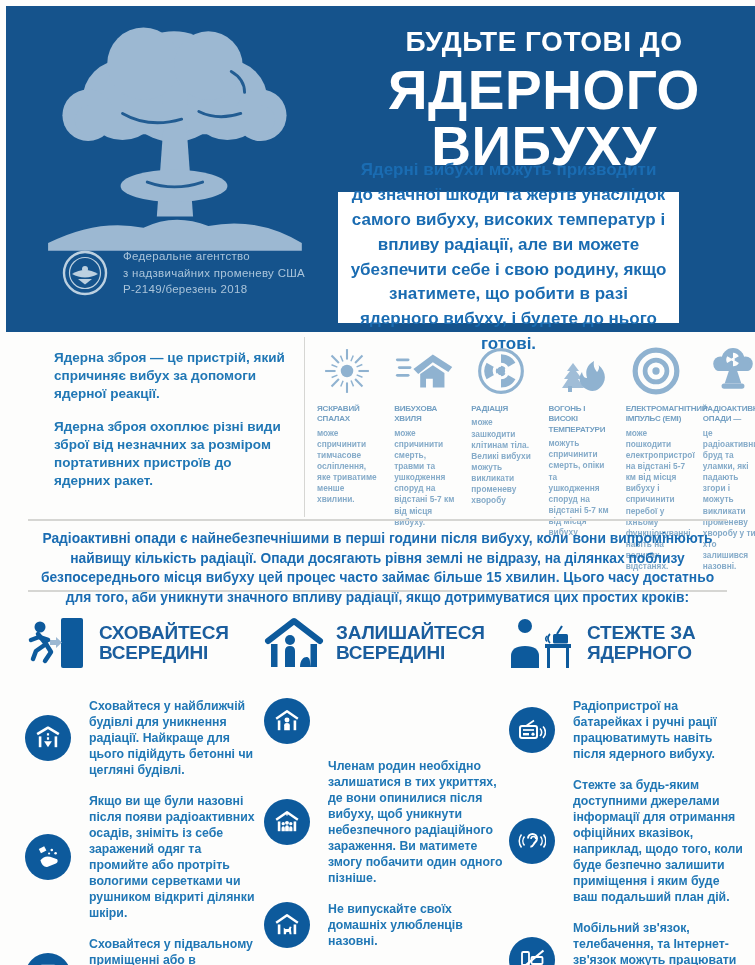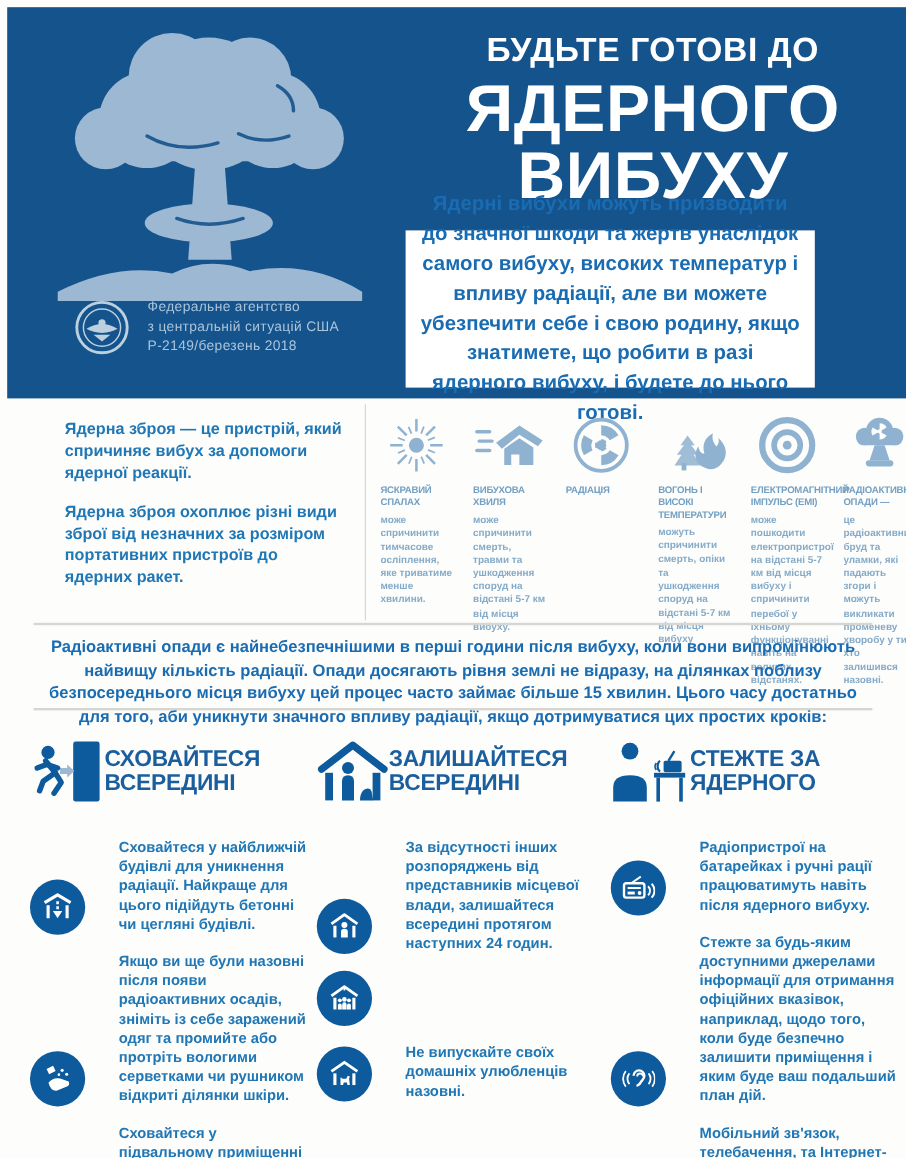--- a/index.html
+++ b/index.html
@@ -34,24 +34,24 @@
   .etext{margin-top:3px;color:var(--light-text);font-weight:bold;font-size:8.3px;line-height:1.34;}
   
   .rule{position:absolute;left:28px;right:28px;height:2px;background:var(--rule);}
   .rule1{top:519px;} .rule2{top:590px;}
   .note{position:absolute;left:34px;right:34px;top:529px;text-align:center;color:var(--deep-blue);
     font-weight:bold;font-size:13.8px;line-height:1.43;}
   
   .steps{position:absolute;left:0;top:602px;width:755px;display:flex;padding-left:25px;box-sizing:border-box;}
   .step-col{box-sizing:border-box;}
   .col1{width:237px;} .col2{width:243px;padding-left:2px;} .col3{width:242px;padding-left:4px;}
-  .step-head{display:flex;align-items:center;height:82px;}
+  .step-head{display:flex;align-items:center;gap:12px;height:82px;}
   .step-head svg{flex:0 0 auto;}
   .step-title{color:var(--col-title);font-weight:bold;font-size:19px;line-height:1.07;letter-spacing:-.2px;}
-  .step-item{display:flex;align-items:flex-end;gap:28px;margin-top:14px;}
+  .step-item{display:flex;align-items:center;gap:18px;margin-top:14px;}
   .badge{flex:0 0 46px;width:46px;height:46px;border-radius:50%;background:var(--badge);
     display:flex;align-items:center;justify-content:center;}
   .badge svg{width:28px;height:26px;}
   .step-text{color:var(--text-blue);font-weight:bold;font-size:12.3px;line-height:1.3;padding-top:1px;}
 </style>
 </head>
 <body>
 
 <div class="poster">
 
@@ -81,21 +81,21 @@
     <div class="agency">
       <svg class="seal" viewBox="0 0 48 48">
         <circle cx="24" cy="24" r="21" fill="none" stroke="#bcd0e0" stroke-width="2.4"></circle>
         <circle cx="24" cy="24" r="15.5" fill="none" stroke="#bcd0e0" stroke-width="1.2"></circle>
         <circle cx="24" cy="20" r="3" fill="#bcd0e0"></circle>
         <path d="M11,25 q13,-8 26,0 q-6,3.4 -13,3.4 q-7,0 -13,-3.4 Z" fill="#bcd0e0"></path>
         <path d="M17,30 h14 l-7,5.5 Z" fill="#bcd0e0"></path>
       </svg>
       <div class="agency-text">
         <div>Федеральне агентство</div>
-        <div>з центральній ситуацій США</div>
+        <div>з надзвичайних променеву США</div>
         <div>Р-2149/березень 2018</div>
       </div>
     </div>
 
     <div class="title">
       <div class="t1">БУДЬТЕ ГОТОВІ ДО</div>
       <div class="t2">ЯДЕРНОГО</div>
       <div class="t3">ВИБУХУ</div>
     </div>
 
@@ -163,20 +163,21 @@
             <g fill="var(--light-icon)">
               <path d="M24,24 L24,8 A16,16 0 0 1 37.8,16 Z"></path>
               <path d="M24,24 L24,8 A16,16 0 0 1 37.8,16 Z" transform="rotate(120 24 24)"></path>
               <path d="M24,24 L24,8 A16,16 0 0 1 37.8,16 Z" transform="rotate(240 24 24)"></path>
             </g>
             <circle cx="24" cy="24" r="6.5" fill="none" stroke="#fdfdfc" stroke-width="3"></circle>
             <circle cx="24" cy="24" r="4" fill="var(--light-icon)"></circle>
           </svg>
         </div>
         <div class="etitle">РАДІАЦІЯ</div>
+        <div class="etext">може зашкодити клітинам тіла. Великі вибухи можуть викликати променеву хворобу</div>
       </div>
 
       <div class="effect">
         <div class="eicon">
           <svg width="54" height="50" viewBox="0 0 54 50">
             <g fill="var(--light-icon)">
               <path d="M10,42 l6,-9 h-4 l6,-8 h-3 l6,-8 l6,8 h-3 l6,8 h-4 l6,9 Z" opacity=".85"></path>
               <path d="M36,44 c-8,-3 -11,-11 -6,-18 c1,5 3,6 5,6 c-2,-7 0,-13 7,-17 c-1,6 1,8 3,11 c2,-2 2.5,-5 1.5,-7 c6,5 8,12 5,18 c-3,6 -9,10 -15.5,7 Z"></path>
               <rect x="16" y="40" width="4" height="6"></rect>
             </g>
@@ -303,38 +304,38 @@
       <div class="step-item">
         <div class="badge">
           <svg viewBox="0 0 24 24">
             <path d="M2,10 L12,3 L22,10" fill="none" stroke="#fff" stroke-width="2.2" stroke-linejoin="round"></path>
             <rect x="3.5" y="11.5" width="2.4" height="9" fill="#fff"></rect>
             <rect x="18.1" y="11.5" width="2.4" height="9" fill="#fff"></rect>
             <circle cx="12" cy="11" r="2.3" fill="#fff"></circle>
             <path d="M9.4,20.5 v-4.5 q0,-2.2 2.6,-2.2 q2.6,0 2.6,2.2 v4.5 Z" fill="#fff"></path>
           </svg>
         </div>
-        <div class="step-text">За відсутності інших розпоряджень від представників місцевої влади, залишайтеся всередині протягом наступних 24 годин.</div>
       </div>
 
       <div class="step-item">
         <div class="badge">
           <svg viewBox="0 0 24 24">
             <path d="M2,10 L12,3 L22,10" fill="none" stroke="#fff" stroke-width="2.2" stroke-linejoin="round"></path>
             <rect x="3.5" y="11.5" width="2.4" height="9" fill="#fff"></rect>
             <rect x="18.1" y="11.5" width="2.4" height="9" fill="#fff"></rect>
             <line x1="12" y1="3" x2="12" y2="6" stroke="#fff" stroke-width="1.4"></line>
             <circle cx="8.5" cy="13.5" r="1.5" fill="#fff"></circle>
             <circle cx="12" cy="12.8" r="1.8" fill="#fff"></circle>
             <circle cx="15.5" cy="13.5" r="1.5" fill="#fff"></circle>
             <path d="M7,20.5 v-3 q0,-1.6 1.5,-1.6 q1.5,0 1.5,1.6 v3 Z" fill="#fff"></path>
             <path d="M10.3,20.5 v-3.6 q0,-1.9 1.7,-1.9 q1.7,0 1.7,1.9 v3.6 Z" fill="#fff"></path>
             <path d="M14,20.5 v-3 q0,-1.6 1.5,-1.6 q1.5,0 1.5,1.6 v3 Z" fill="#fff"></path>
           </svg>
         </div>
+        <div class="step-text">Членам родин необхідно залишатися в тих укриттях, де вони опинилися після вибуху, щоб уникнути небезпечного радіаційного зараження. Ви матимете змогу побачити один одного пізніше.</div>
       </div>
 
       <div class="step-item">
         <div class="badge">
           <svg viewBox="0 0 24 24">
             <path d="M2,10 L12,3 L22,10" fill="none" stroke="#fff" stroke-width="2.2" stroke-linejoin="round"></path>
             <rect x="3.5" y="11.5" width="2.4" height="9" fill="#fff"></rect>
             <rect x="18.1" y="11.5" width="2.4" height="9" fill="#fff"></rect>
             <path d="M9,20.5 v-6 l1.6,1.2 h2.8 l1.2,-2.4 1.6,0.6 -0.6,1.8 0.6,4.8 h-1.8 l-0.5,-2 h-2.4 l-0.5,2 Z" fill="#fff"></path>
           </svg>

